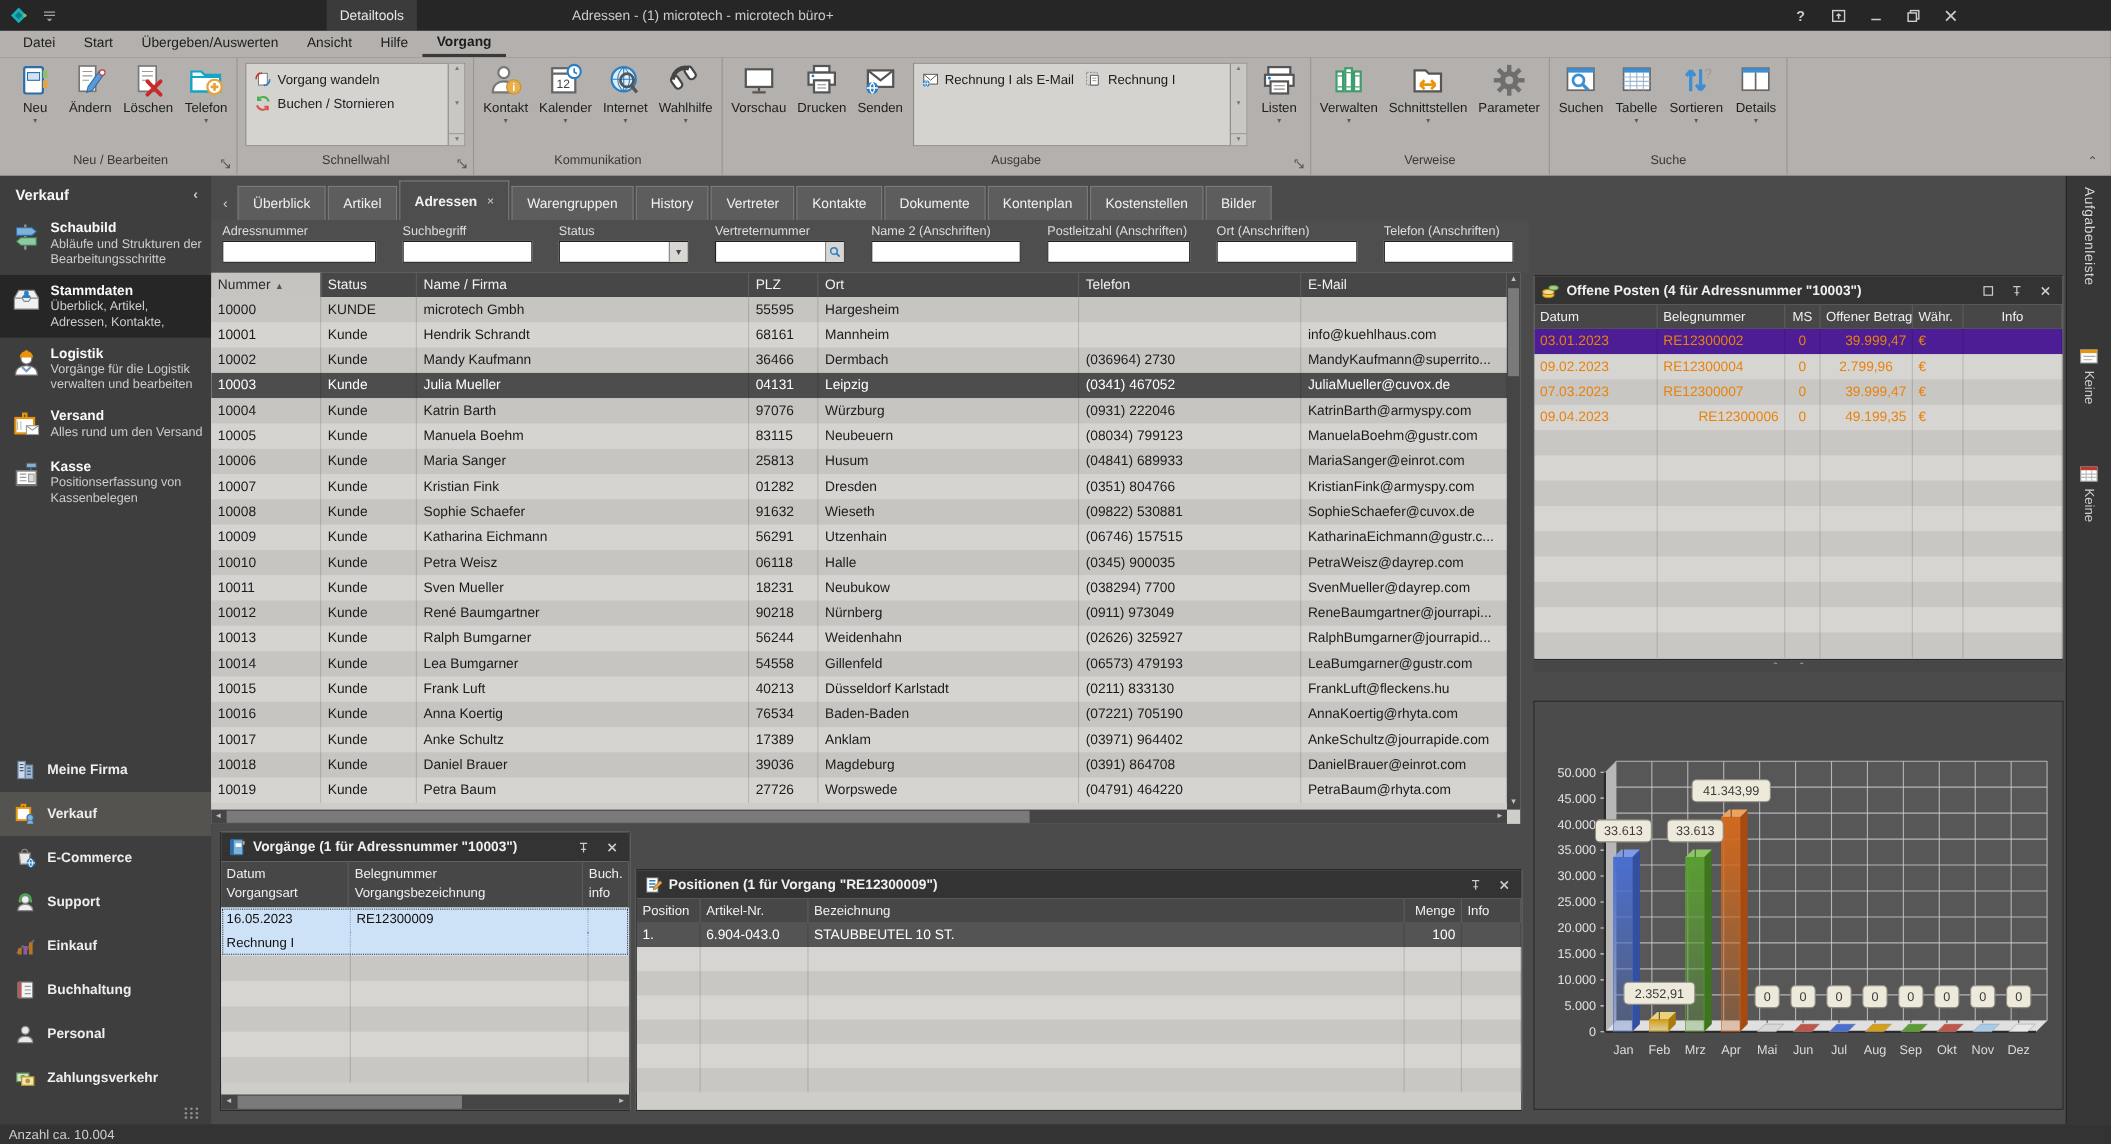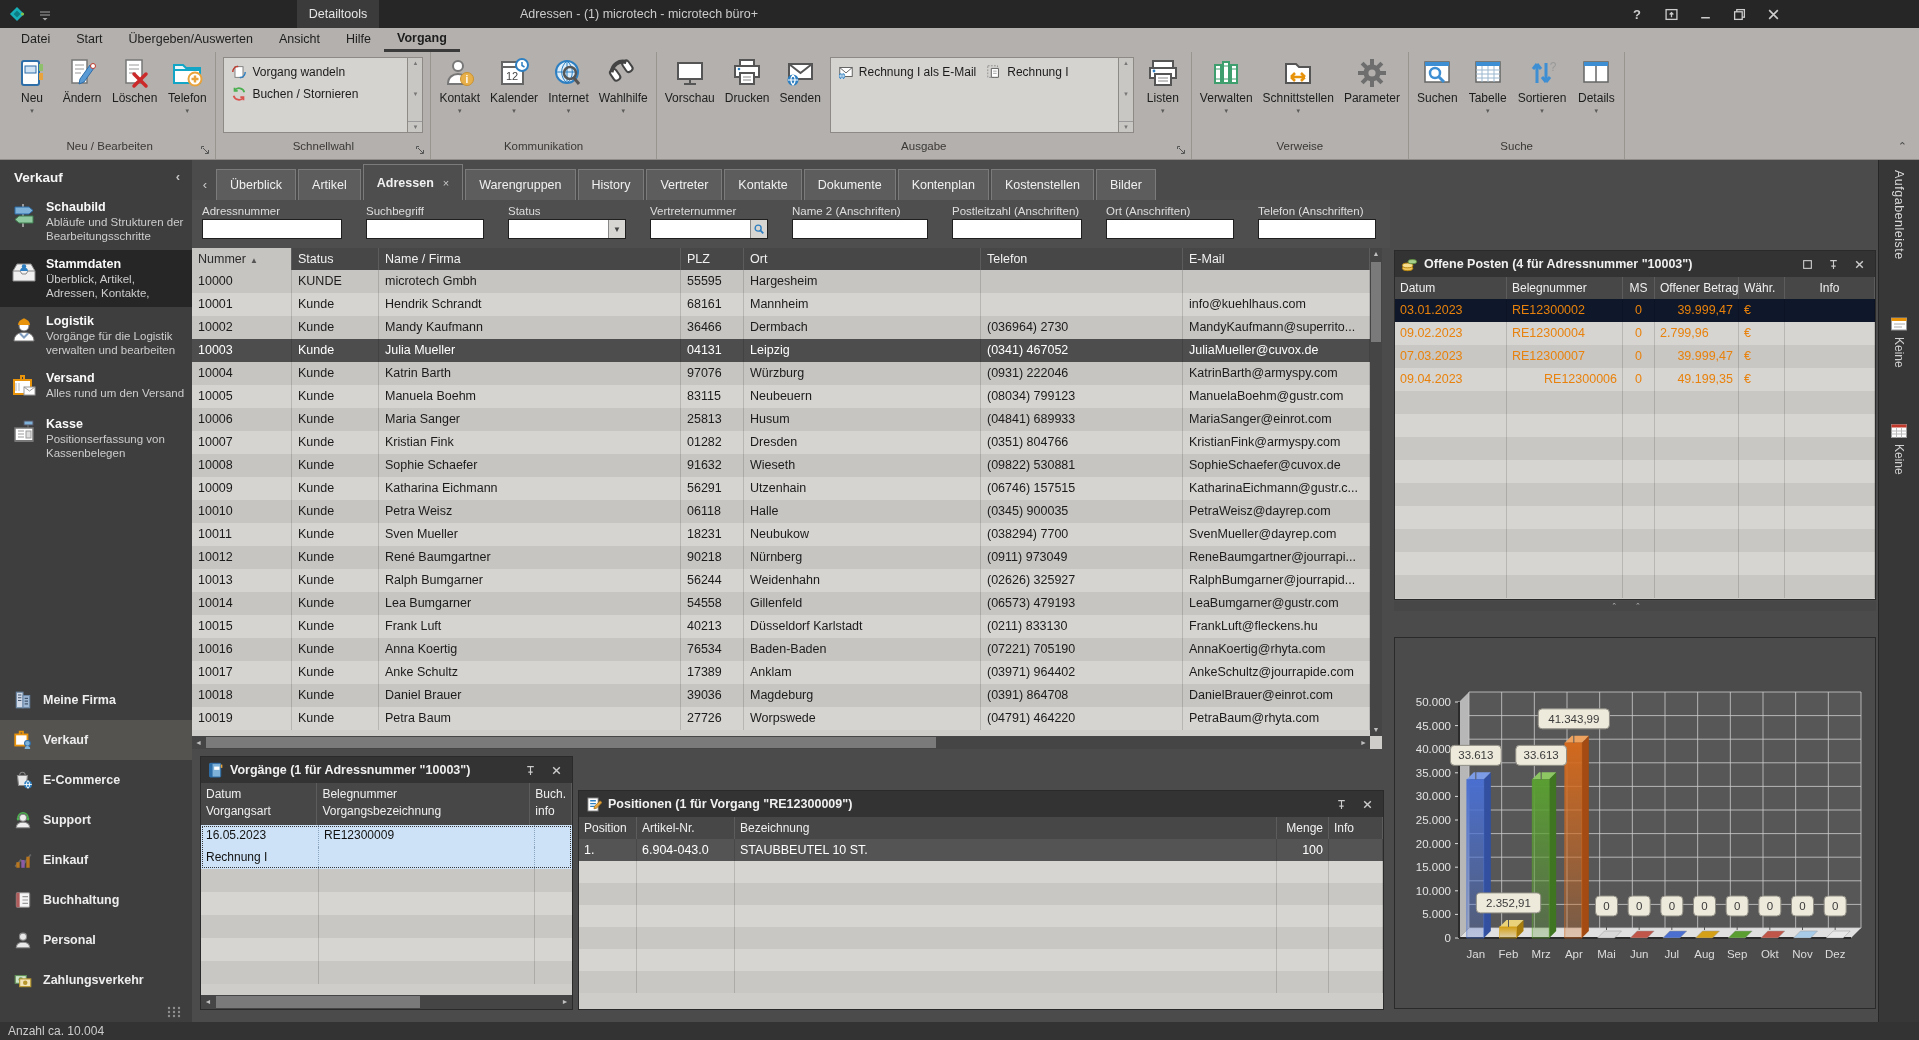--- a/index.html
+++ b/index.html
@@ -102,21 +102,21 @@
   .ptitle .pt { flex:1; font-size:12.5px; font-weight:bold; color:#f0f0f0; white-space:nowrap; overflow:hidden; }
   .pic { width:17px; height:17px; flex:none; }
   .pic svg { width:17px; height:17px; }
   .pbtn { width:20px; height:18px; display:flex; align-items:center; justify-content:center; }
   .pbtn svg { width:11px; height:11px; }
 
   .op-head { display:flex; height:22px; background:#474747; }
   .op-th { line-height:22px; font-size:12px; color:#f0f0f0; padding:0 5px; border-right:1px solid #5c5c5c; white-space:nowrap; overflow:hidden; }
   .op-r { display:flex; height:23px; color:#e8820c; }
   .op-r.odd { background:#c9c7c4; } .op-r.even { background:#d7d5d2; }
-  .op-r.selected { background:#0f172a; }
+  .op-r.selected { background:#4c1d95; }
   .op-c { line-height:23px; font-size:12.5px; padding:0 5px; border-right:1px solid rgba(0,0,0,0.14); white-space:nowrap; overflow:hidden; }
   .op-scrollstrip { position:absolute; left:4px; top:441px; width:482px; height:10px; background:#474747; color:#bdbdbd; font-size:7px; text-align:center; line-height:9px; letter-spacing:18px; }
   .op-saldo { position:absolute; left:4px; top:452px; width:482px; height:24px; background:#454545; color:#f2f2f2; font-size:12.5px; line-height:23px; padding-left:7px; border:1px solid #2a2a2a; }
 
   .vg-head { display:flex; height:42px; background:#474747; }
   .vg-th { font-size:12px; color:#f0f0f0; padding:3px 5px; border-right:1px solid #5c5c5c; line-height:17px; white-space:nowrap; }
   .vg-row { display:grid; grid-template-columns:118px 216px 1fr; grid-template-rows:22px 22px; height:44px; background:#cde2f6; outline:1.5px dotted #3a3a3a; outline-offset:-2px; }
   .vg-cell { font-size:12px; color:#111; padding:1px 5px; line-height:19px; white-space:nowrap; overflow:hidden; }
   .vg-empty { display:flex; height:23px; }
   .vg-ec { border-right:1px solid rgba(0,0,0,0.14); height:100%; }
@@ -1134,21 +1134,21 @@
               <div class="op-c" style="width:116px;text-align:left">RE12300002</div>
               <div class="op-c" style="width:32px;text-align:center">0</div>
               <div class="op-c" style="width:84px;text-align:right">39.999,47</div>
               <div class="op-c" style="width:46px;text-align:left">€</div>
               <div class="op-c" style="flex:1;text-align:center"></div>
             </div>
             <div class="op-r even">
               <div class="op-c" style="width:112px;text-align:left">09.02.2023</div>
               <div class="op-c" style="width:116px;text-align:left">RE12300004</div>
               <div class="op-c" style="width:32px;text-align:center">0</div>
-              <div class="op-c" style="width:84px;text-align:left">2.799,96</div>
+              <div class="op-c" style="width:84px;text-align:center">2.799,96</div>
               <div class="op-c" style="width:46px;text-align:left">€</div>
               <div class="op-c" style="flex:1;text-align:center"></div>
             </div>
             <div class="op-r odd">
               <div class="op-c" style="width:112px;text-align:left">07.03.2023</div>
               <div class="op-c" style="width:116px;text-align:left">RE12300007</div>
               <div class="op-c" style="width:32px;text-align:center">0</div>
               <div class="op-c" style="width:84px;text-align:right">39.999,47</div>
               <div class="op-c" style="width:46px;text-align:left">€</div>
               <div class="op-c" style="flex:1;text-align:center"></div>

